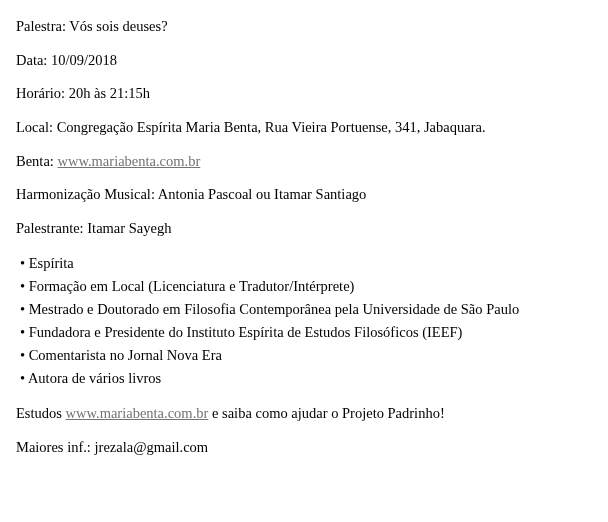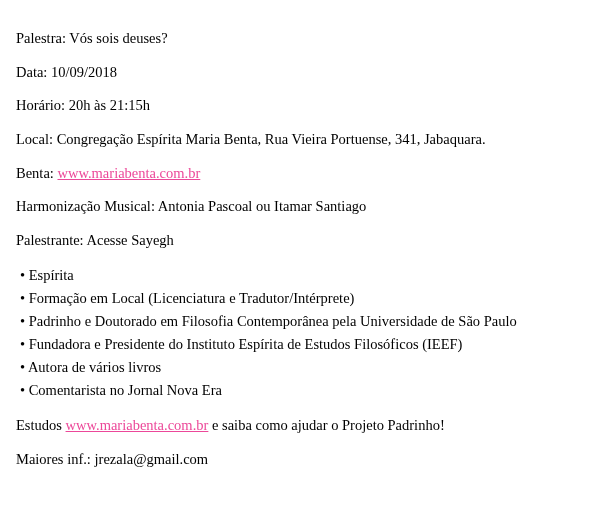--- a/index.html
+++ b/index.html
@@ -9,30 +9,30 @@
   }
   body {
     width: 608px;
     height: 522px;
     font-family: "Liberation Serif", serif;
     color: #000000;
     font-size: 14.5px;
     overflow: hidden;
   }
   .page {
-    padding: 30px 16px 0 16px;
+    padding: 18px 16px 0 16px;
     box-sizing: border-box;
     width: 508px;
   }
   .para {
     margin: 0 0 17px 0;
     line-height: 1.15;
   }
   a.link {
-    color: #ec4899;
+    color: #737373;
     text-decoration: underline;
   }
   .bullet-list {
     margin: 0 0 17px 0;
     line-height: 1.32;
   }
   .bullet-item {
     margin: 4px;
     white-space: nowrap;
   }
@@ -63,30 +63,30 @@
 
   <p class="para">
     <span>Benta: </span><a class="link" href="#">www.mariabenta.com.br</a>
   </p>
 
   <p class="para">
     <span>Harmonização Musical: Antonia Pascoal ou Itamar Santiago</span>
   </p>
 
   <p class="para">
-    <span>Palestrante: Acesse Sayegh</span>
+    <span>Palestrante: Itamar Sayegh</span>
   </p>
 
   <div class="bullet-list">
     <p class="bullet-item">• Espírita</p>
     <p class="bullet-item">• Formação em Local (Licenciatura e Tradutor/Intérprete)</p>
-    <p class="bullet-item">• Padrinho e Doutorado em Filosofia Contemporânea pela Universidade de São Paulo</p>
+    <p class="bullet-item">• Mestrado e Doutorado em Filosofia Contemporânea pela Universidade de São Paulo</p>
     <p class="bullet-item">• Fundadora e Presidente do Instituto Espírita de Estudos Filosóficos (IEEF)</p>
+    <p class="bullet-item">• Comentarista no Jornal Nova Era</p>
     <p class="bullet-item">• Autora de vários livros</p>
-    <p class="bullet-item">• Comentarista no Jornal Nova Era</p>
   </div>
 
   <p class="para">
     <span>Estudos </span><a class="link" href="#">www.mariabenta.com.br</a><span> e saiba como ajudar o Projeto Padrinho!</span>
   </p>
 
   <p class="para last">
     <span>Maiores inf.: jrezala@gmail.com</span>
   </p>
 

